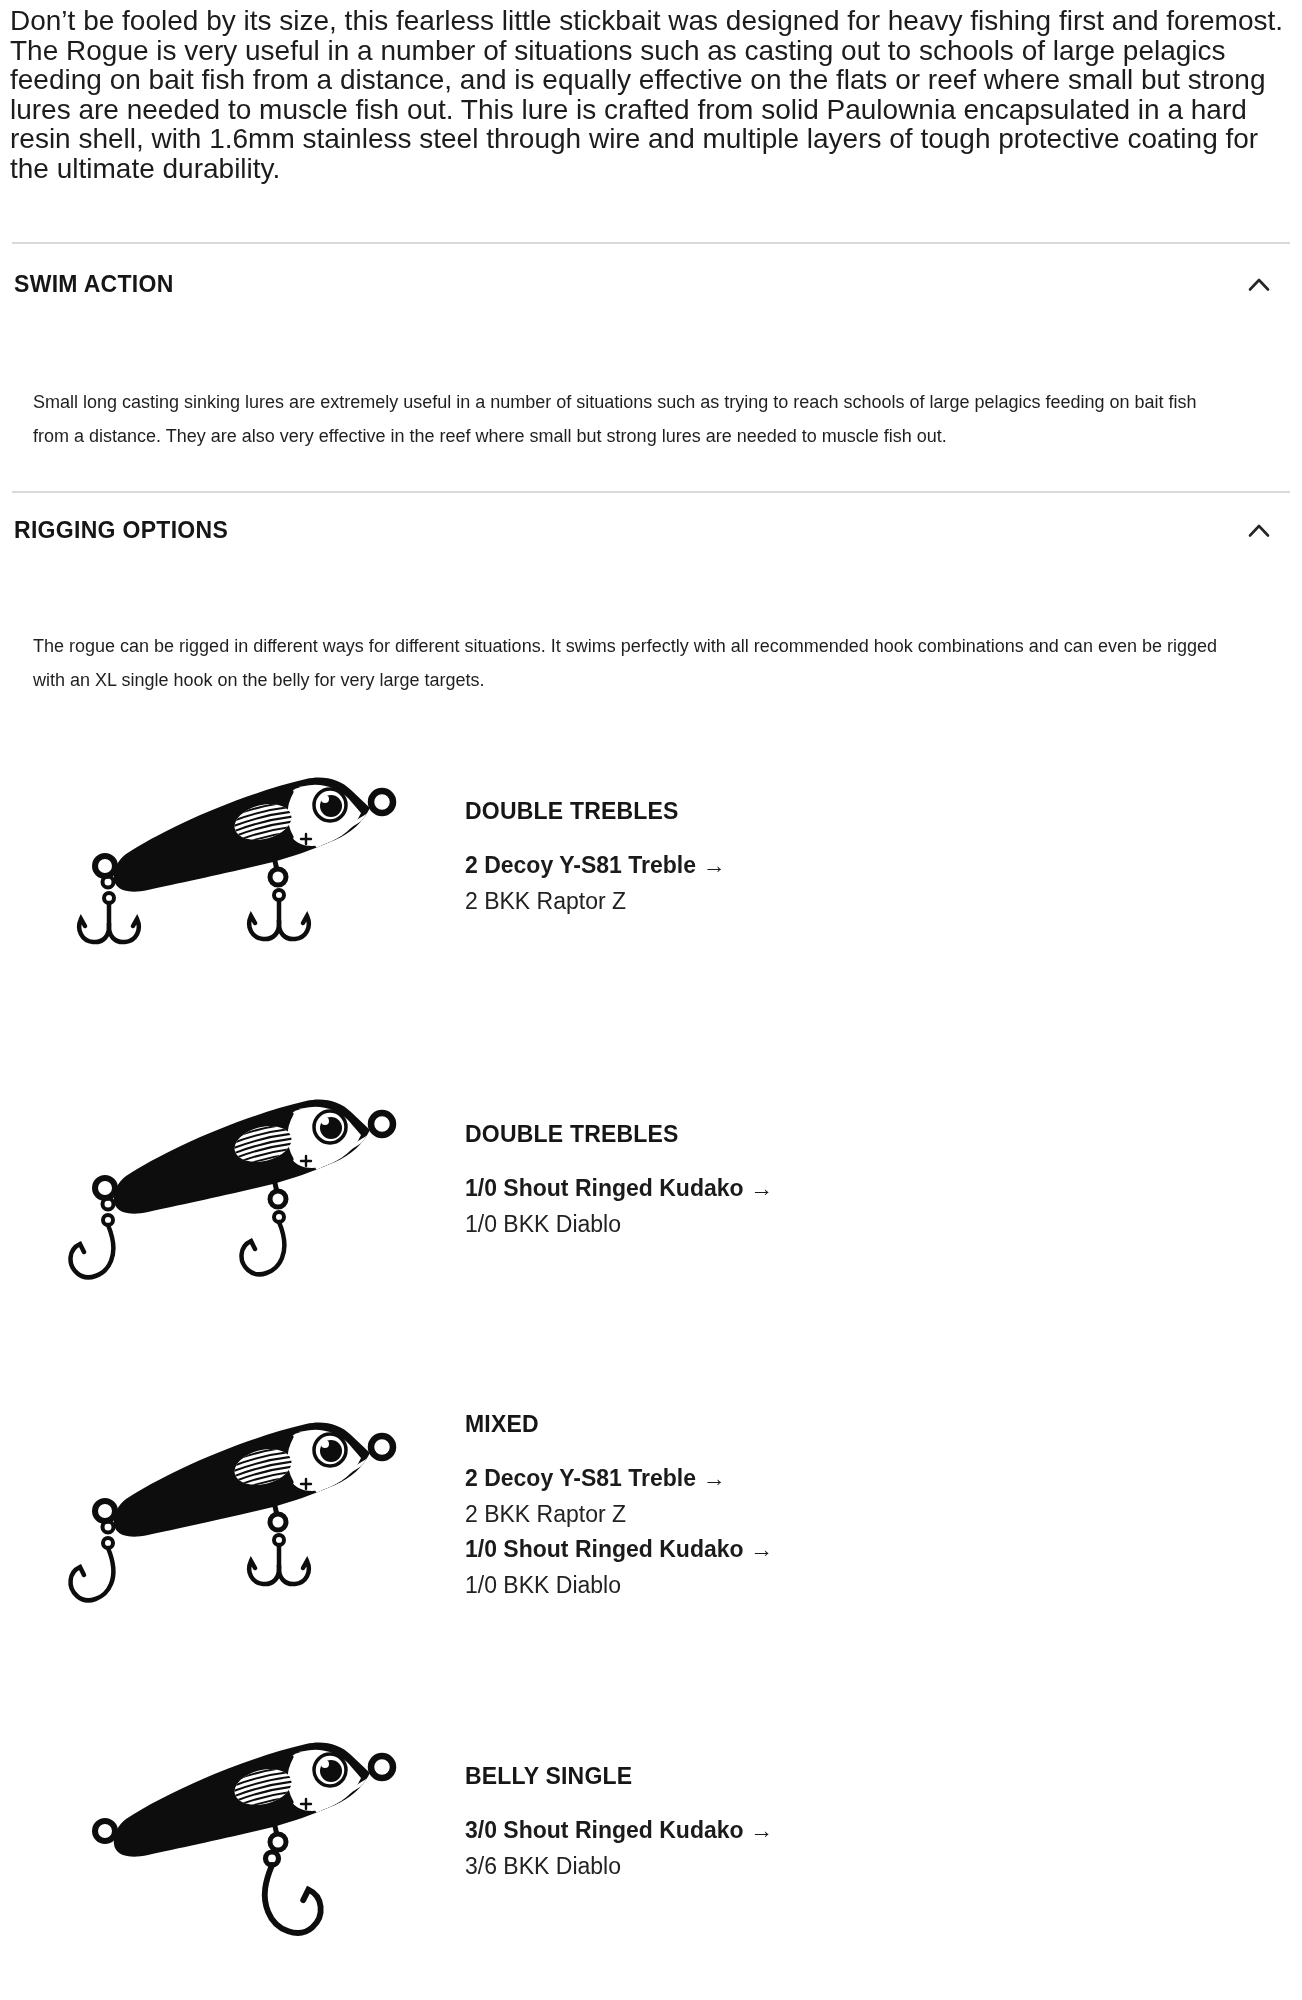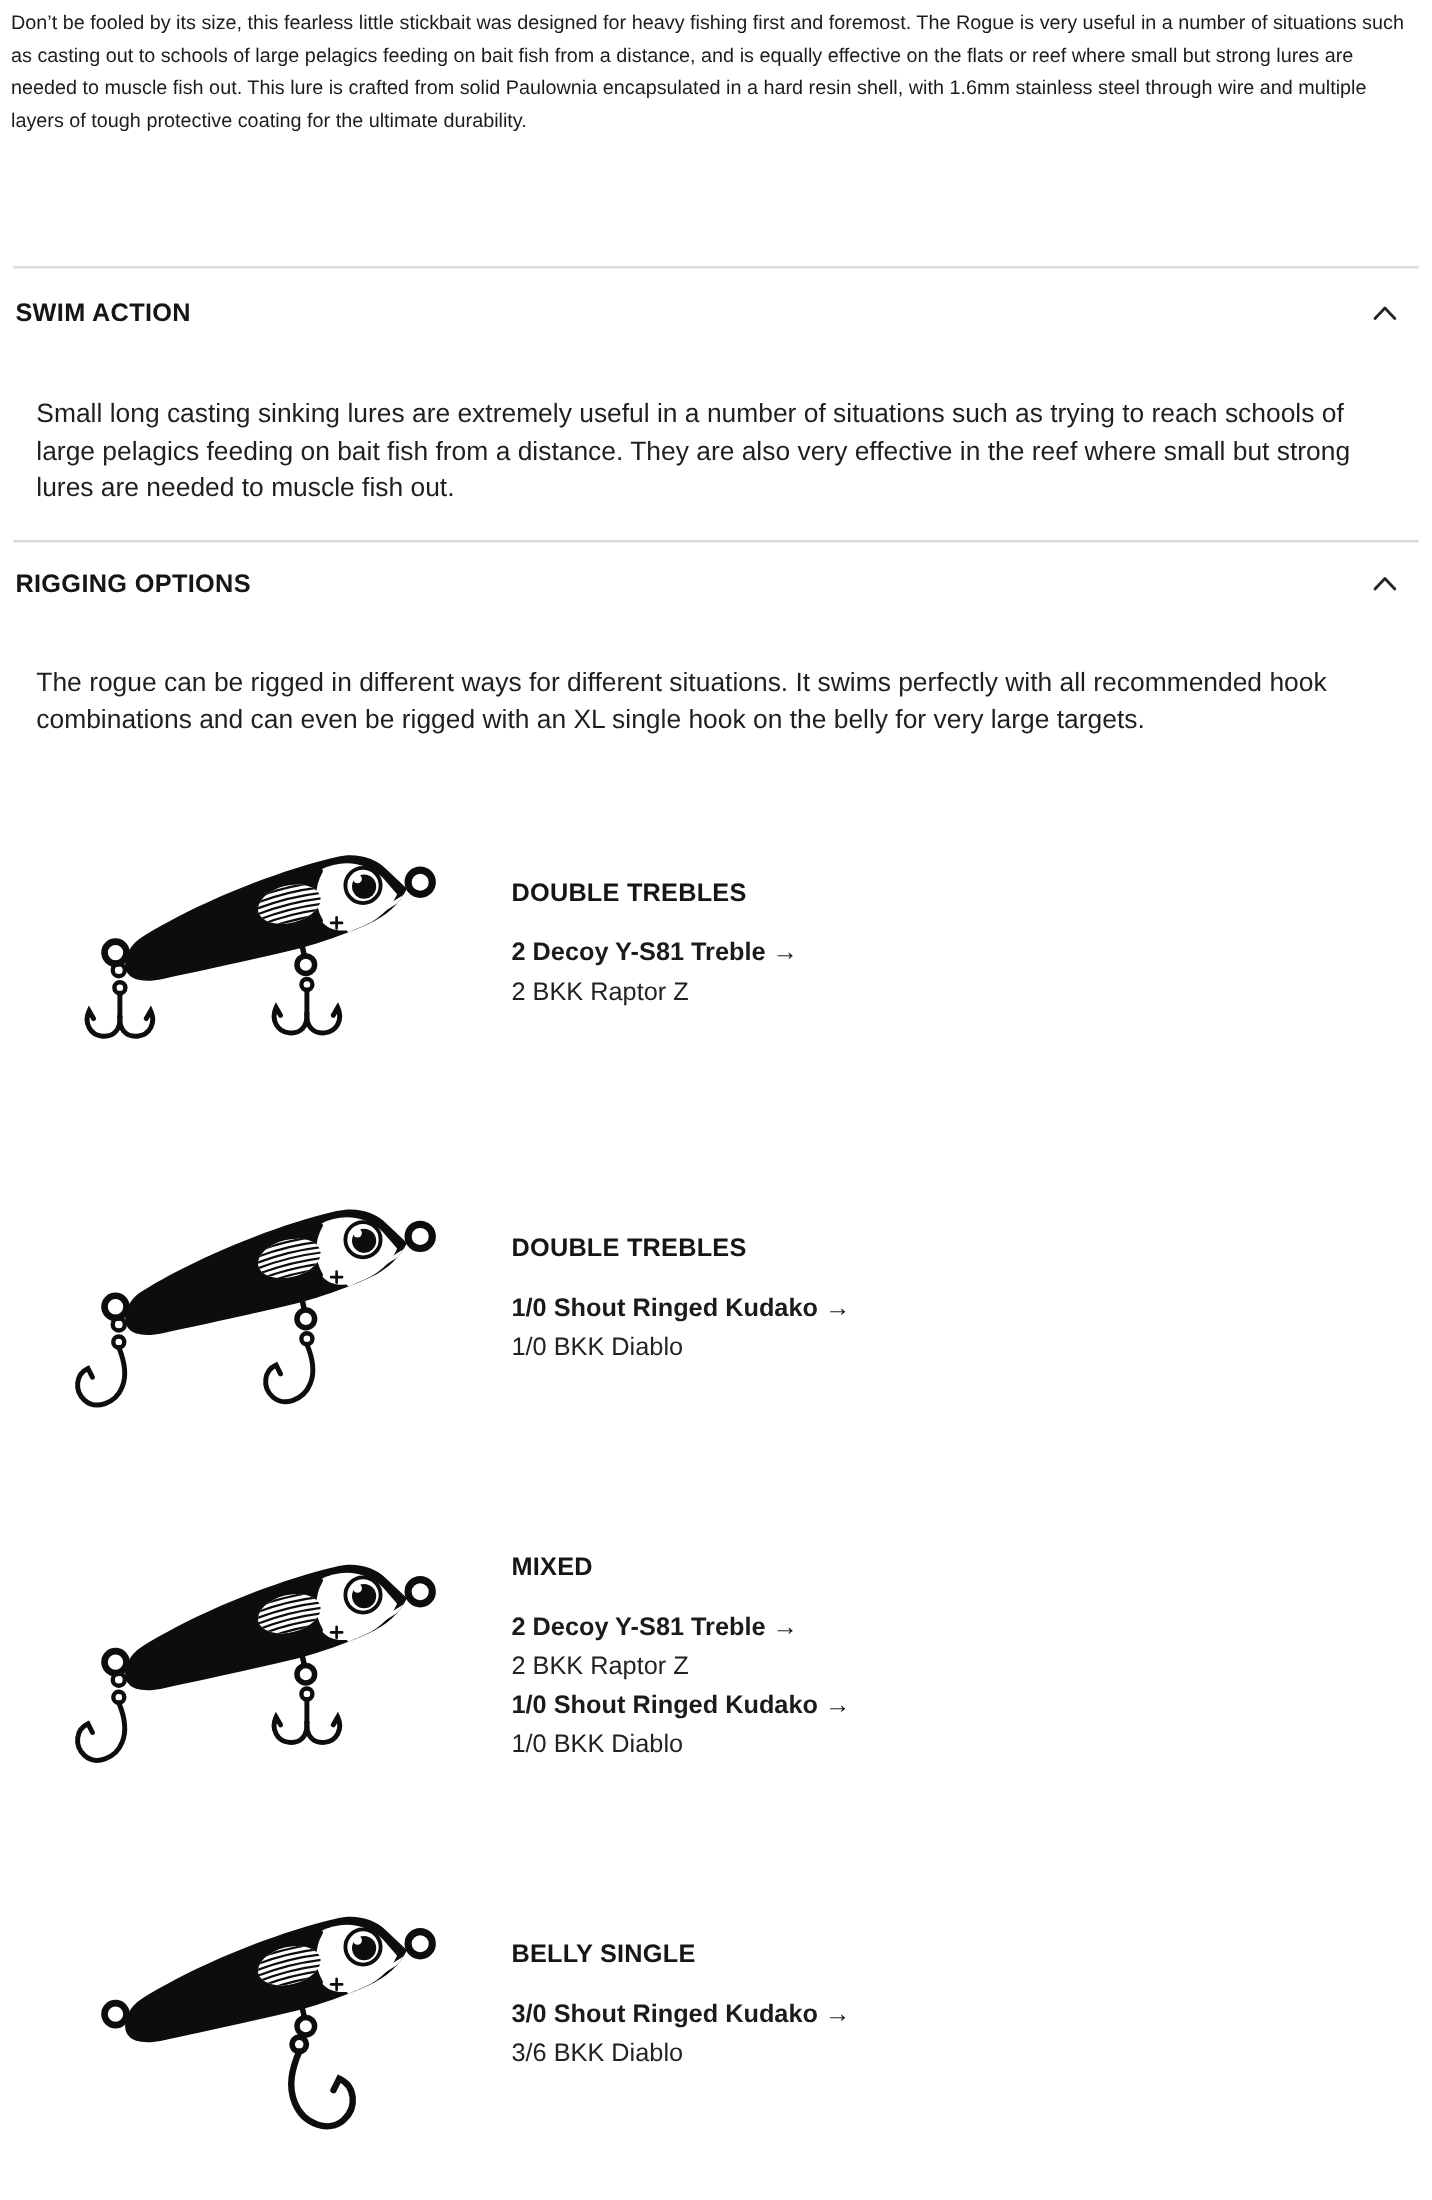--- a/index.html
+++ b/index.html
@@ -10,21 +10,21 @@
     height: 2000px;
     background: #ffffff;
     font-family: "Liberation Sans", sans-serif;
     color: #1e1e1e;
     overflow: hidden;
   }
   .intro {
     position: absolute;
     left: 10px; top: 6px;
     width: 1284px;
-    font-size: 18px;
+    font-size: 28px;
     line-height: 29.6px;
     color: #1c1c1c;
   }
   .divider {
     position: absolute;
     left: 12px;
     width: 1278px;
     height: 2px;
     background: #d9d9d9;
   }
@@ -46,23 +46,24 @@
     font-weight: 700;
     letter-spacing: 0.3px;
     color: #161616;
     line-height: 28px;
   }
   .chev { width: 22px; height: 15px; display: block; }
   .body-p {
     position: absolute;
     left: 33px;
     width: 1200px;
-    font-size: 24px;
+    font-size: 18px;
     line-height: 33.5px;
     color: #1f1f1f;
+    margin-top: 26px;
   }
   .swim-p { top: 360px; }
   .rig-p  { top: 604px; }
   .lure {
     position: absolute;
     left: 60px;
     width: 345px;
   }
   .lure-0 { top: 765px;  height: 200px; }
   .lure-1 { top: 1087px; height: 200px; }

